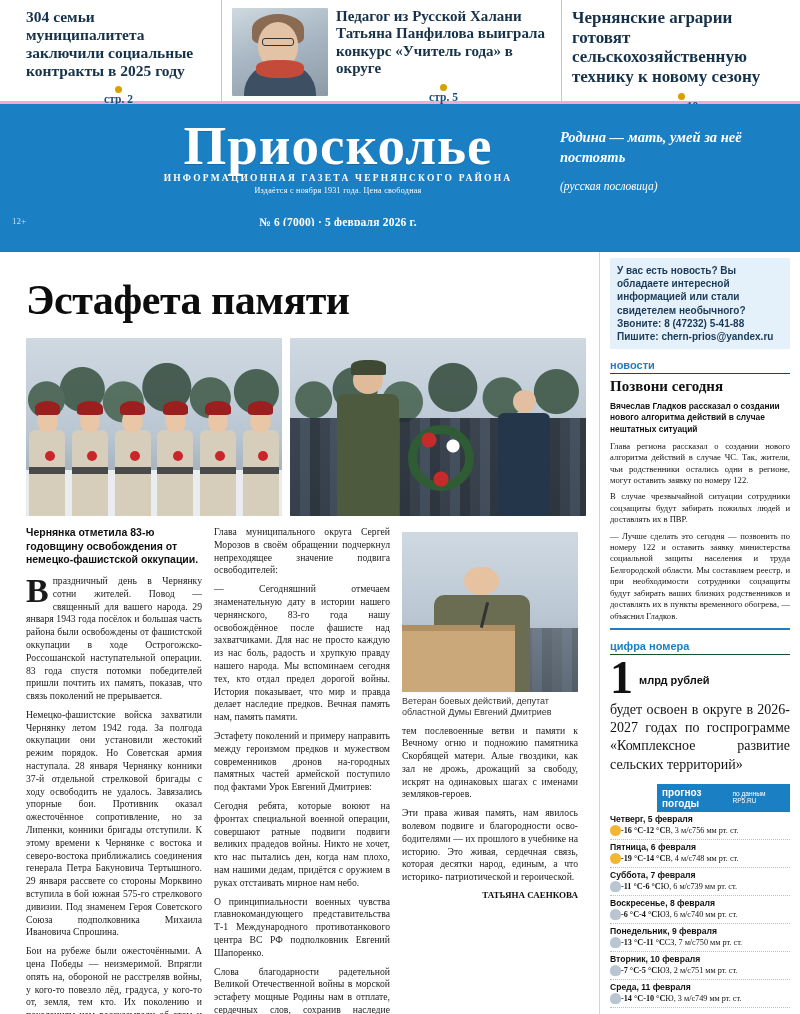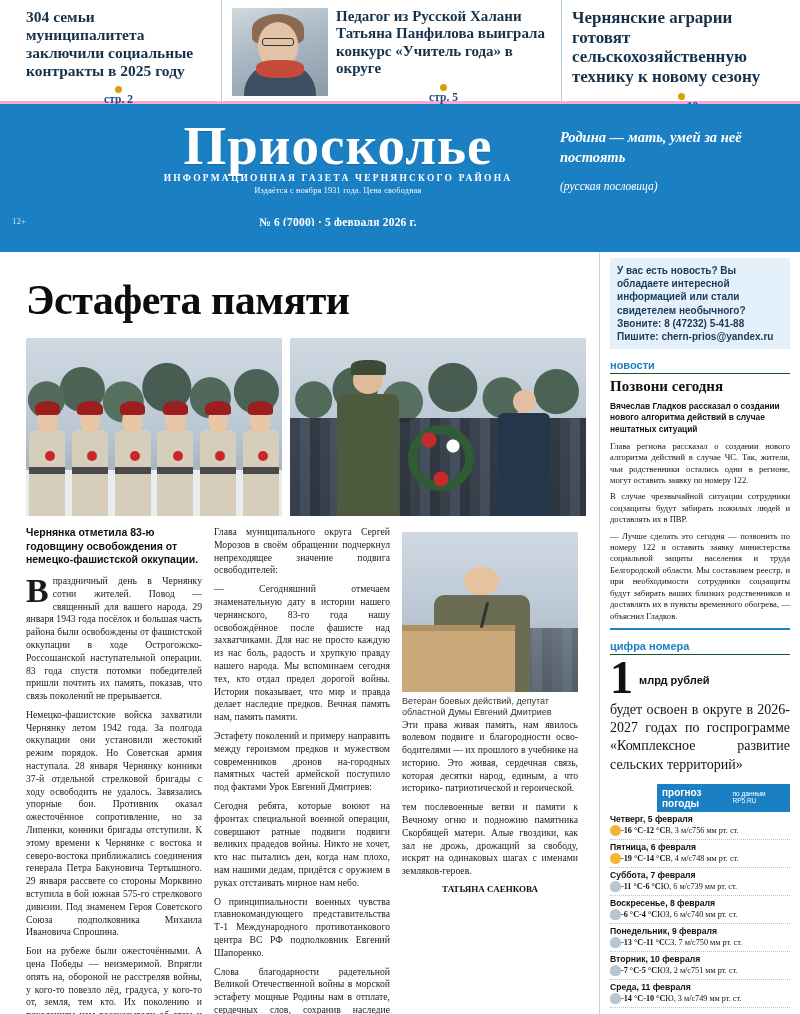--- a/index.html
+++ b/index.html
@@ -238,21 +238,21 @@
     hyphens: auto;
   }
   .para.first::first-letter {
     float: left;
     font-size: 34px;
     line-height: 28px;
     font-weight: bold;
     padding: 2px 4px 0 0;
     font-family:"Liberation Serif", serif;
   }
-  .byline { font-size: 9px; font-weight:bold; text-align:center; margin-top:4px; }
+  .byline { font-size: 9px; font-weight:bold; text-align:right; margin-top:4px; }
 
   
   .ad-box {
     background: #e4f0fa;
     padding: 6px 7px;
     font-size: 10px;
     line-height: 1.32;
     color:#1b3a57;
     font-family:"Liberation Sans", sans-serif;
     font-weight: bold;
@@ -483,22 +483,22 @@
           <div class="ph-sky"></div>
           <div class="crowd" style="height:40%;opacity:.55"></div>
           <div class="podium-man">
               <div class="uni"></div>
               <div class="hd"></div>
             </div>
           <div class="podium"></div>
           <div class="mic"></div>
         </div>
         <div class="caption">Ветеран боевых действий, депутат областной Думы Евгений Дмитриев</div>
+        <p class="para" style="margin-top:6px">тем послевоенные ветви и памяти к Вечному огню и подножию памятника Скорбящей матери. Алые гвоздики, как зал не дрожь, дрожащий за свободу, искрят на одинаковых шагах с именами земляков-героев.</p>
         <p class="para">Эти права живая память, нам явилось волевом подвиге и благородности осво-бодителями — их прошлого в учебнике на историю. Это живая, сердечная связь, которая десятки народ, единым, а что историко- патриотической и героической.</p>
-        <p class="para" style="margin-top:6px">тем послевоенные ветви и памяти к Вечному огню и подножию памятника Скорбящей матери. Алые гвоздики, как зал не дрожь, дрожащий за свободу, искрят на одинаковых шагах с именами земляков-героев.</p>
         <div class="byline">ТАТЬЯНА САЕНКОВА</div>
       </div>
 
     </div>
   </div>
 
   <div class="side-col">
 
     <div class="ad-box">У вас есть новость? Вы обладаете интересной информацией или стали свидетелем необычного? Звоните: 8 (47232) 5-41-88 Пишите: chern-prios@yandex.ru</div>
 

